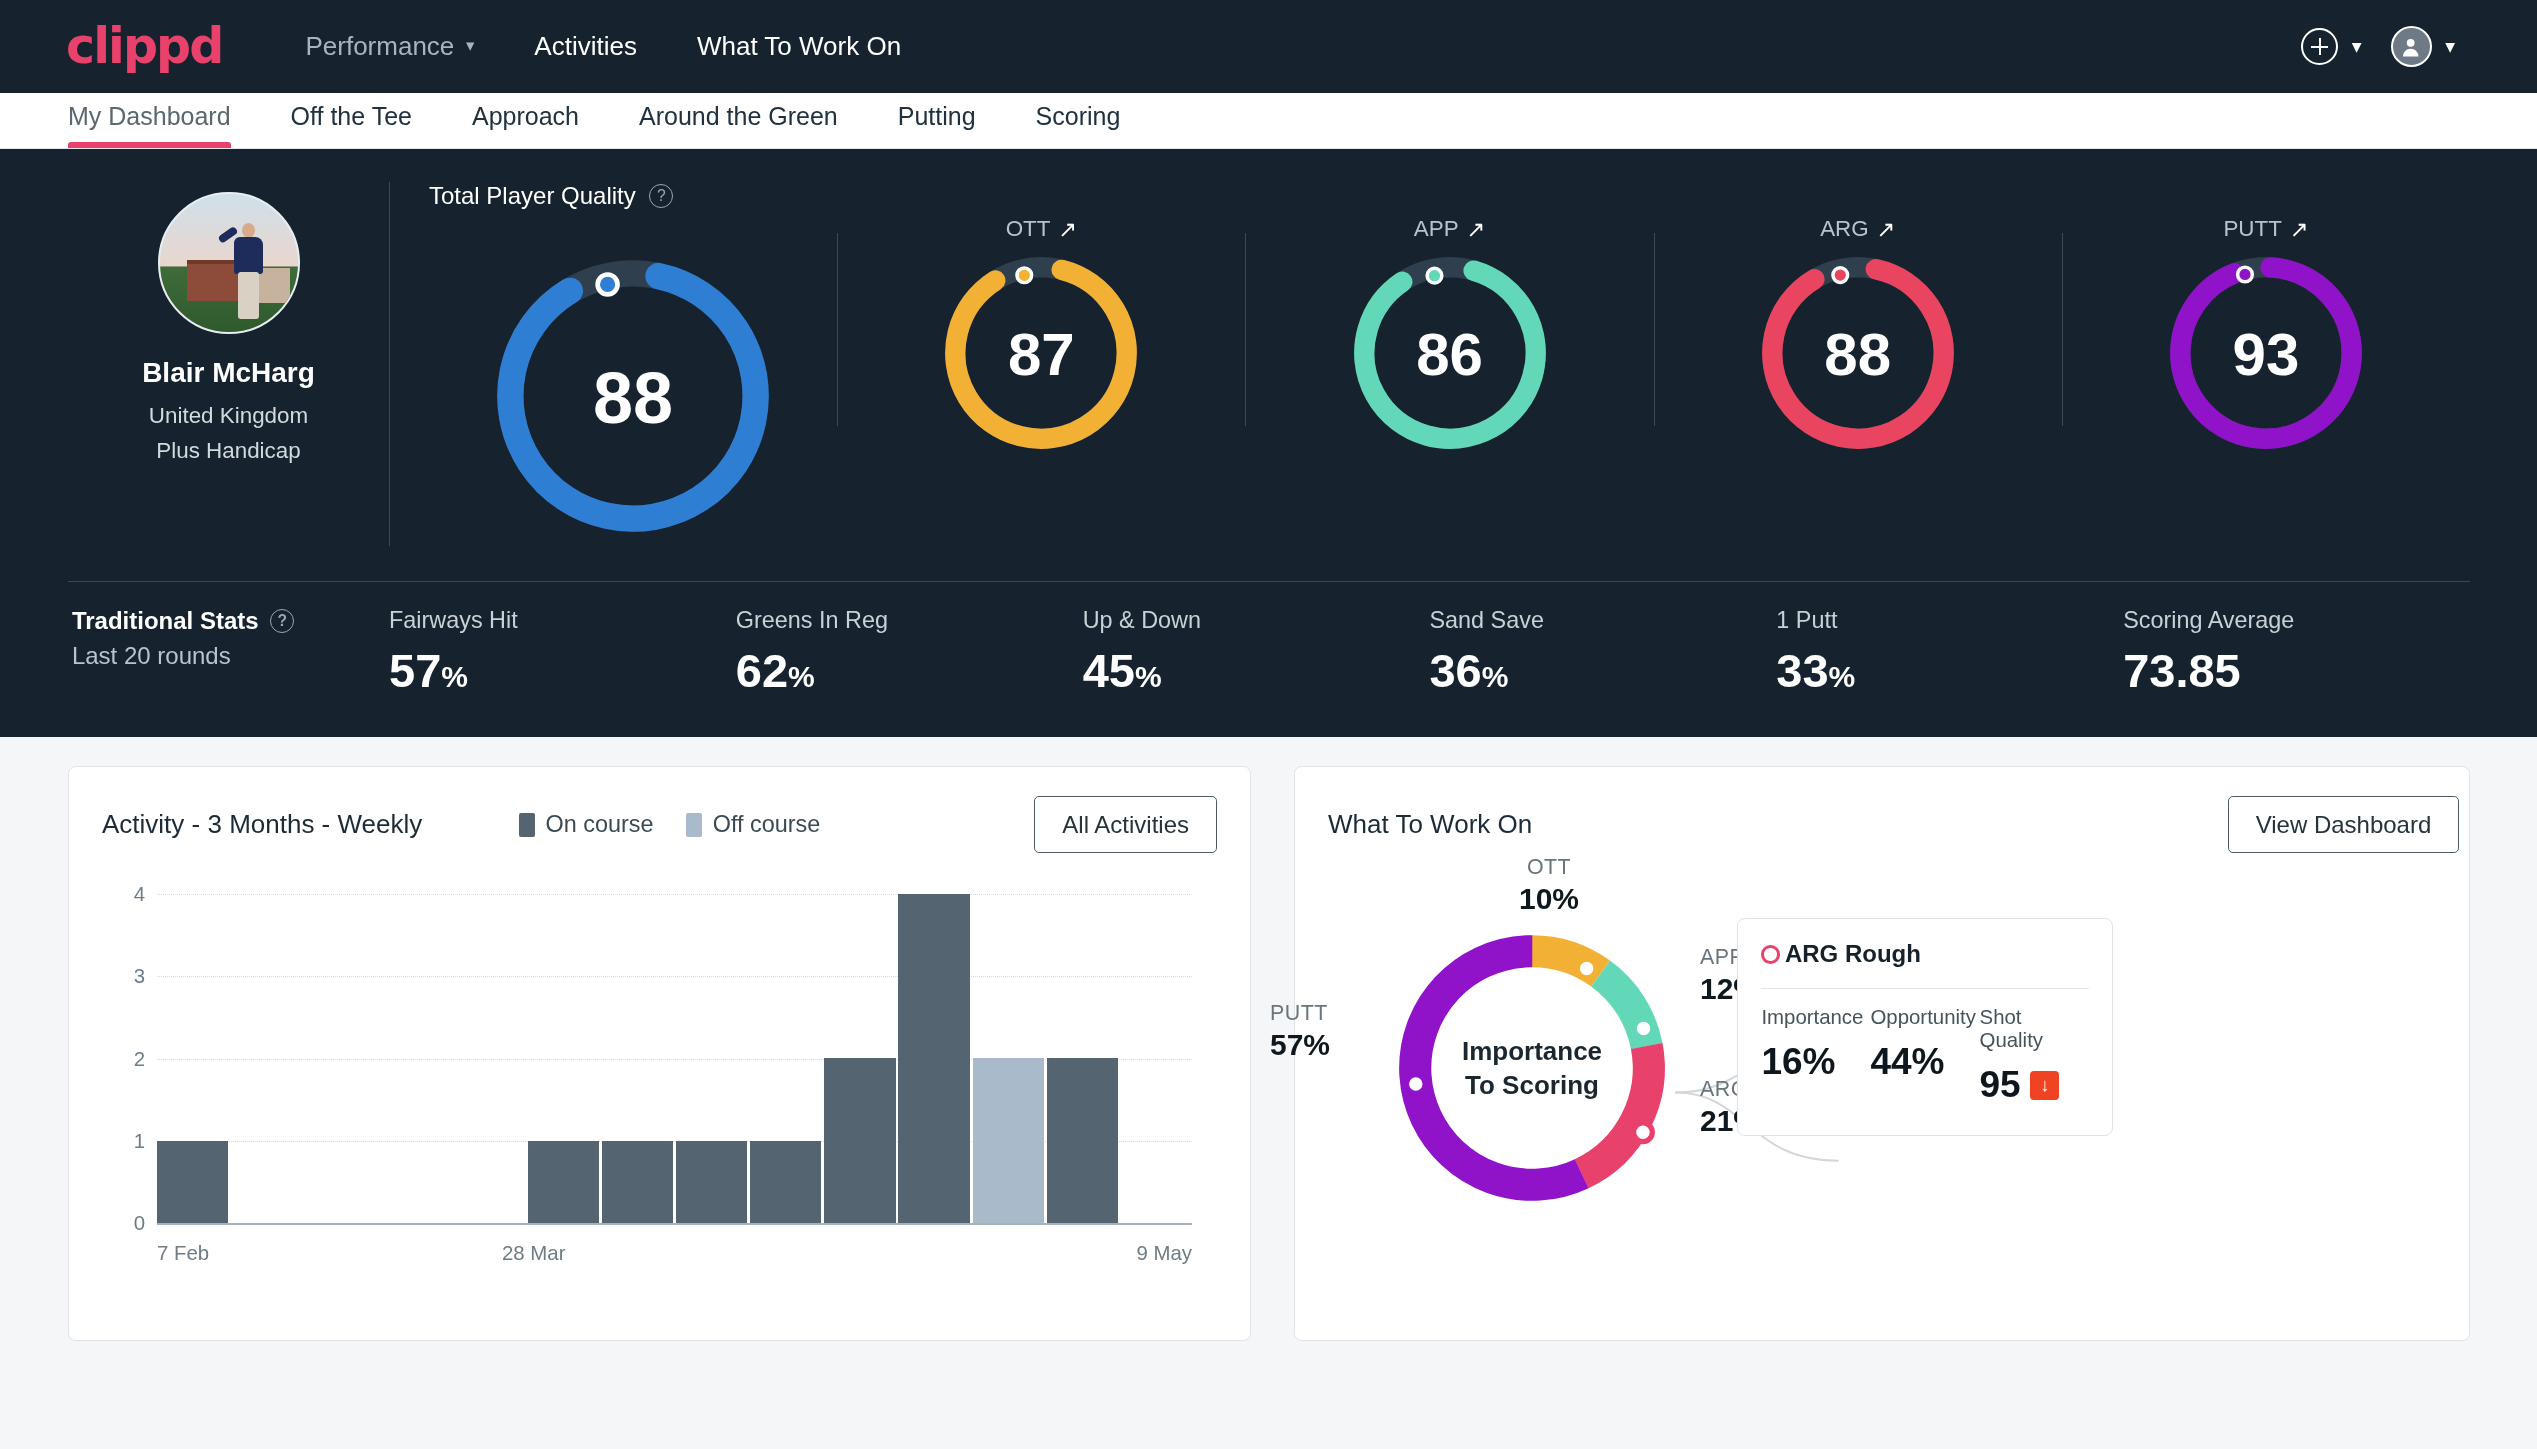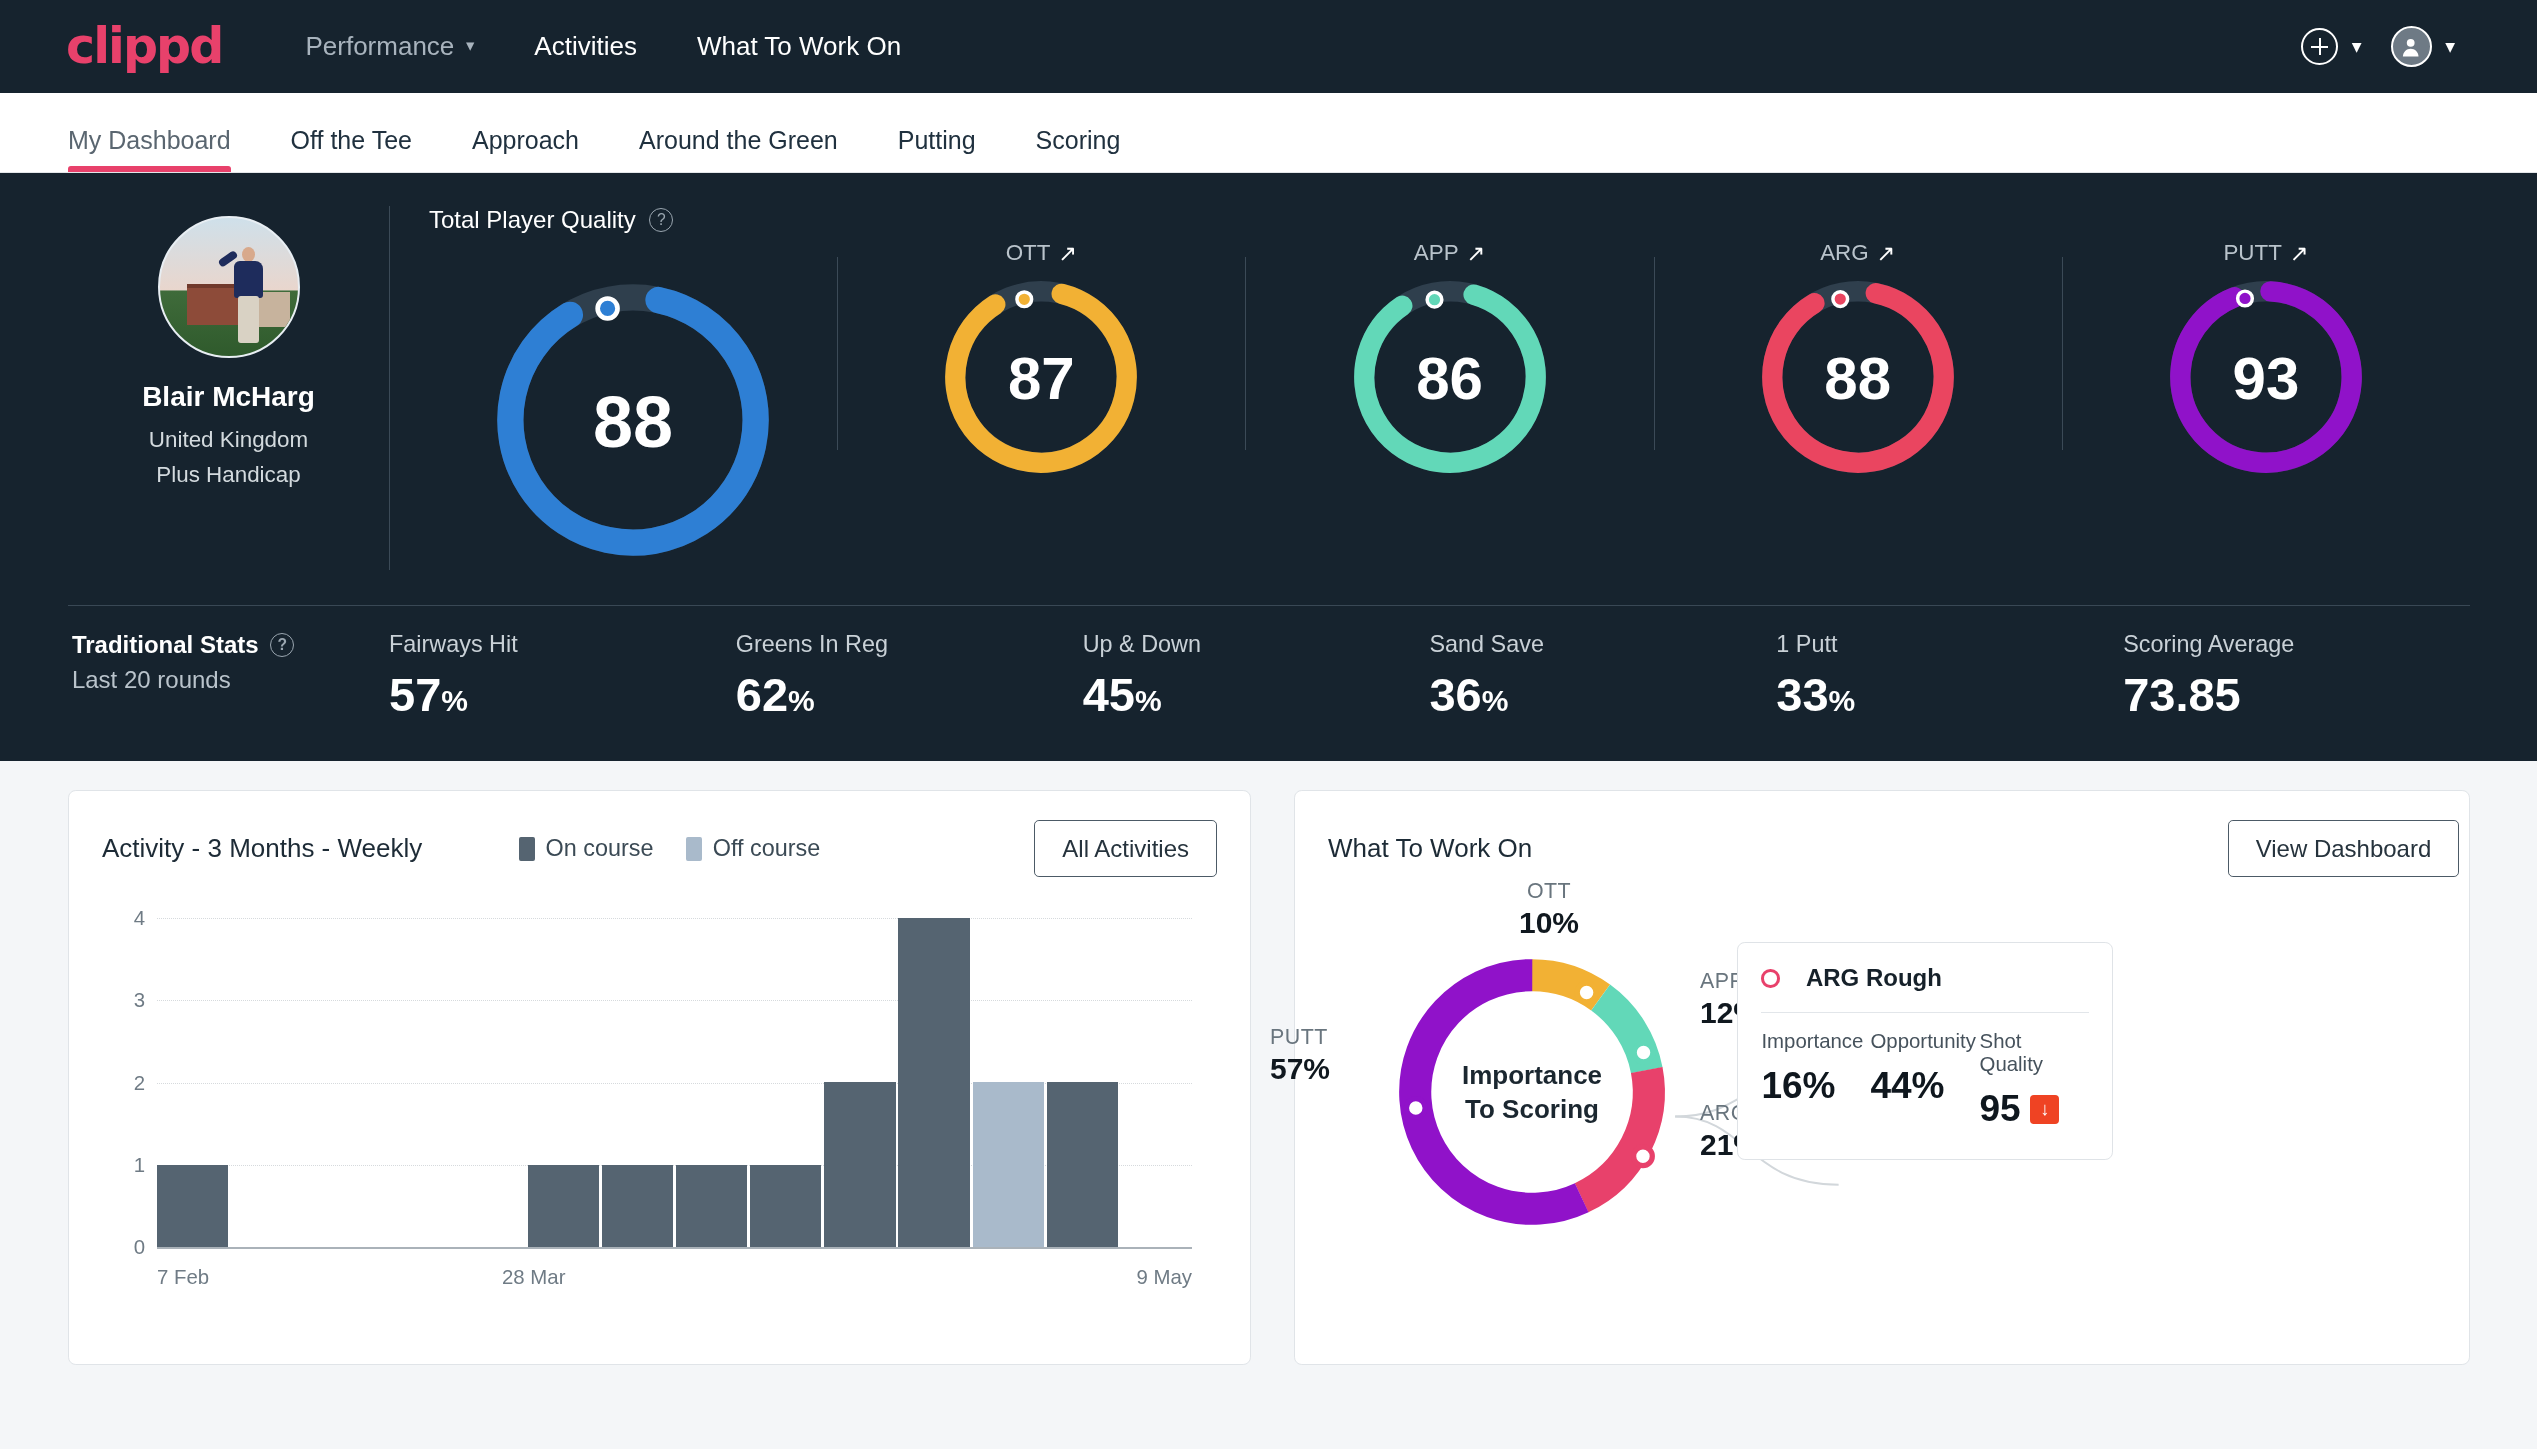--- a/index.html
+++ b/index.html
@@ -44,21 +44,21 @@
   .circ-plus::after { top: 7.8px; bottom: 7.8px; left: 15.6px; width: 2.4px; }
   .avatar-ic {
     width: 41px; height: 41px; border-radius: 50%;
     border: 2.4px solid #fff; background: #6e7a85;
     display:flex; align-items:center; justify-content:center;
   }
   .nav-caret { color: #fff; font-size: 19.5px; }
 
   
   .tabbar {
-    height: 80px; background: #fff;
+    height: 56px; background: #fff;
     display: flex; align-items: flex-end; padding-left: 68px;
     border-bottom: 1px solid #e3e6e9;
   }
   .tab {
     font-size: 25px; color: #20313f; padding: 0 0 17.5px 0;
     margin-right: 60px; cursor: pointer; position: relative;
   }
   .tab.active { color: #5a6670; }
   .tab.active::after {
     content:''; position:absolute; left:0; right:0; bottom:0;
@@ -219,21 +219,21 @@
   .dlabel.ott { left: 191px; top: -15.6px; text-align: center; }
   .dlabel.app { left: 372px; top: 74px; }
   .dlabel.arg { left: 372px; top: 206px; }
   .dlabel.putt { left: -58px; top: 130px; }
 
   .detail-panel {
     position: absolute; left: 409px; top: 47px; width: 376px;
     border: 1px solid #dfe3e7; border-radius: 7.8px;
     background: #fff; padding: 21.4px 23.4px 29px 23.4px;
   }
-  .dp-head { display:flex; align-items:center; gap: 26px; }
+  .dp-head { display:flex; align-items:center; gap: 5px; }
   .dp-ring {
     width: 18.5px; height: 18.5px; border-radius: 50%;
     border: 3.9px solid #e8416b;
   }
   .dp-title { font-size: 24px; font-weight: bold; color: #16212a; }
   .dp-rule { height:1px; background:#e2e6ea; margin: 19.5px 0 17.5px; }
   .dp-cols { display: flex; }
   .dp-col { flex: 1; }
   .dp-k { font-size: 20.4px; color: #46525c; margin-bottom: 11.7px; }
   .dp-v { font-size: 37px; font-weight: bold; color: #0f171e; display:flex; align-items:center; gap:9.7px;}

